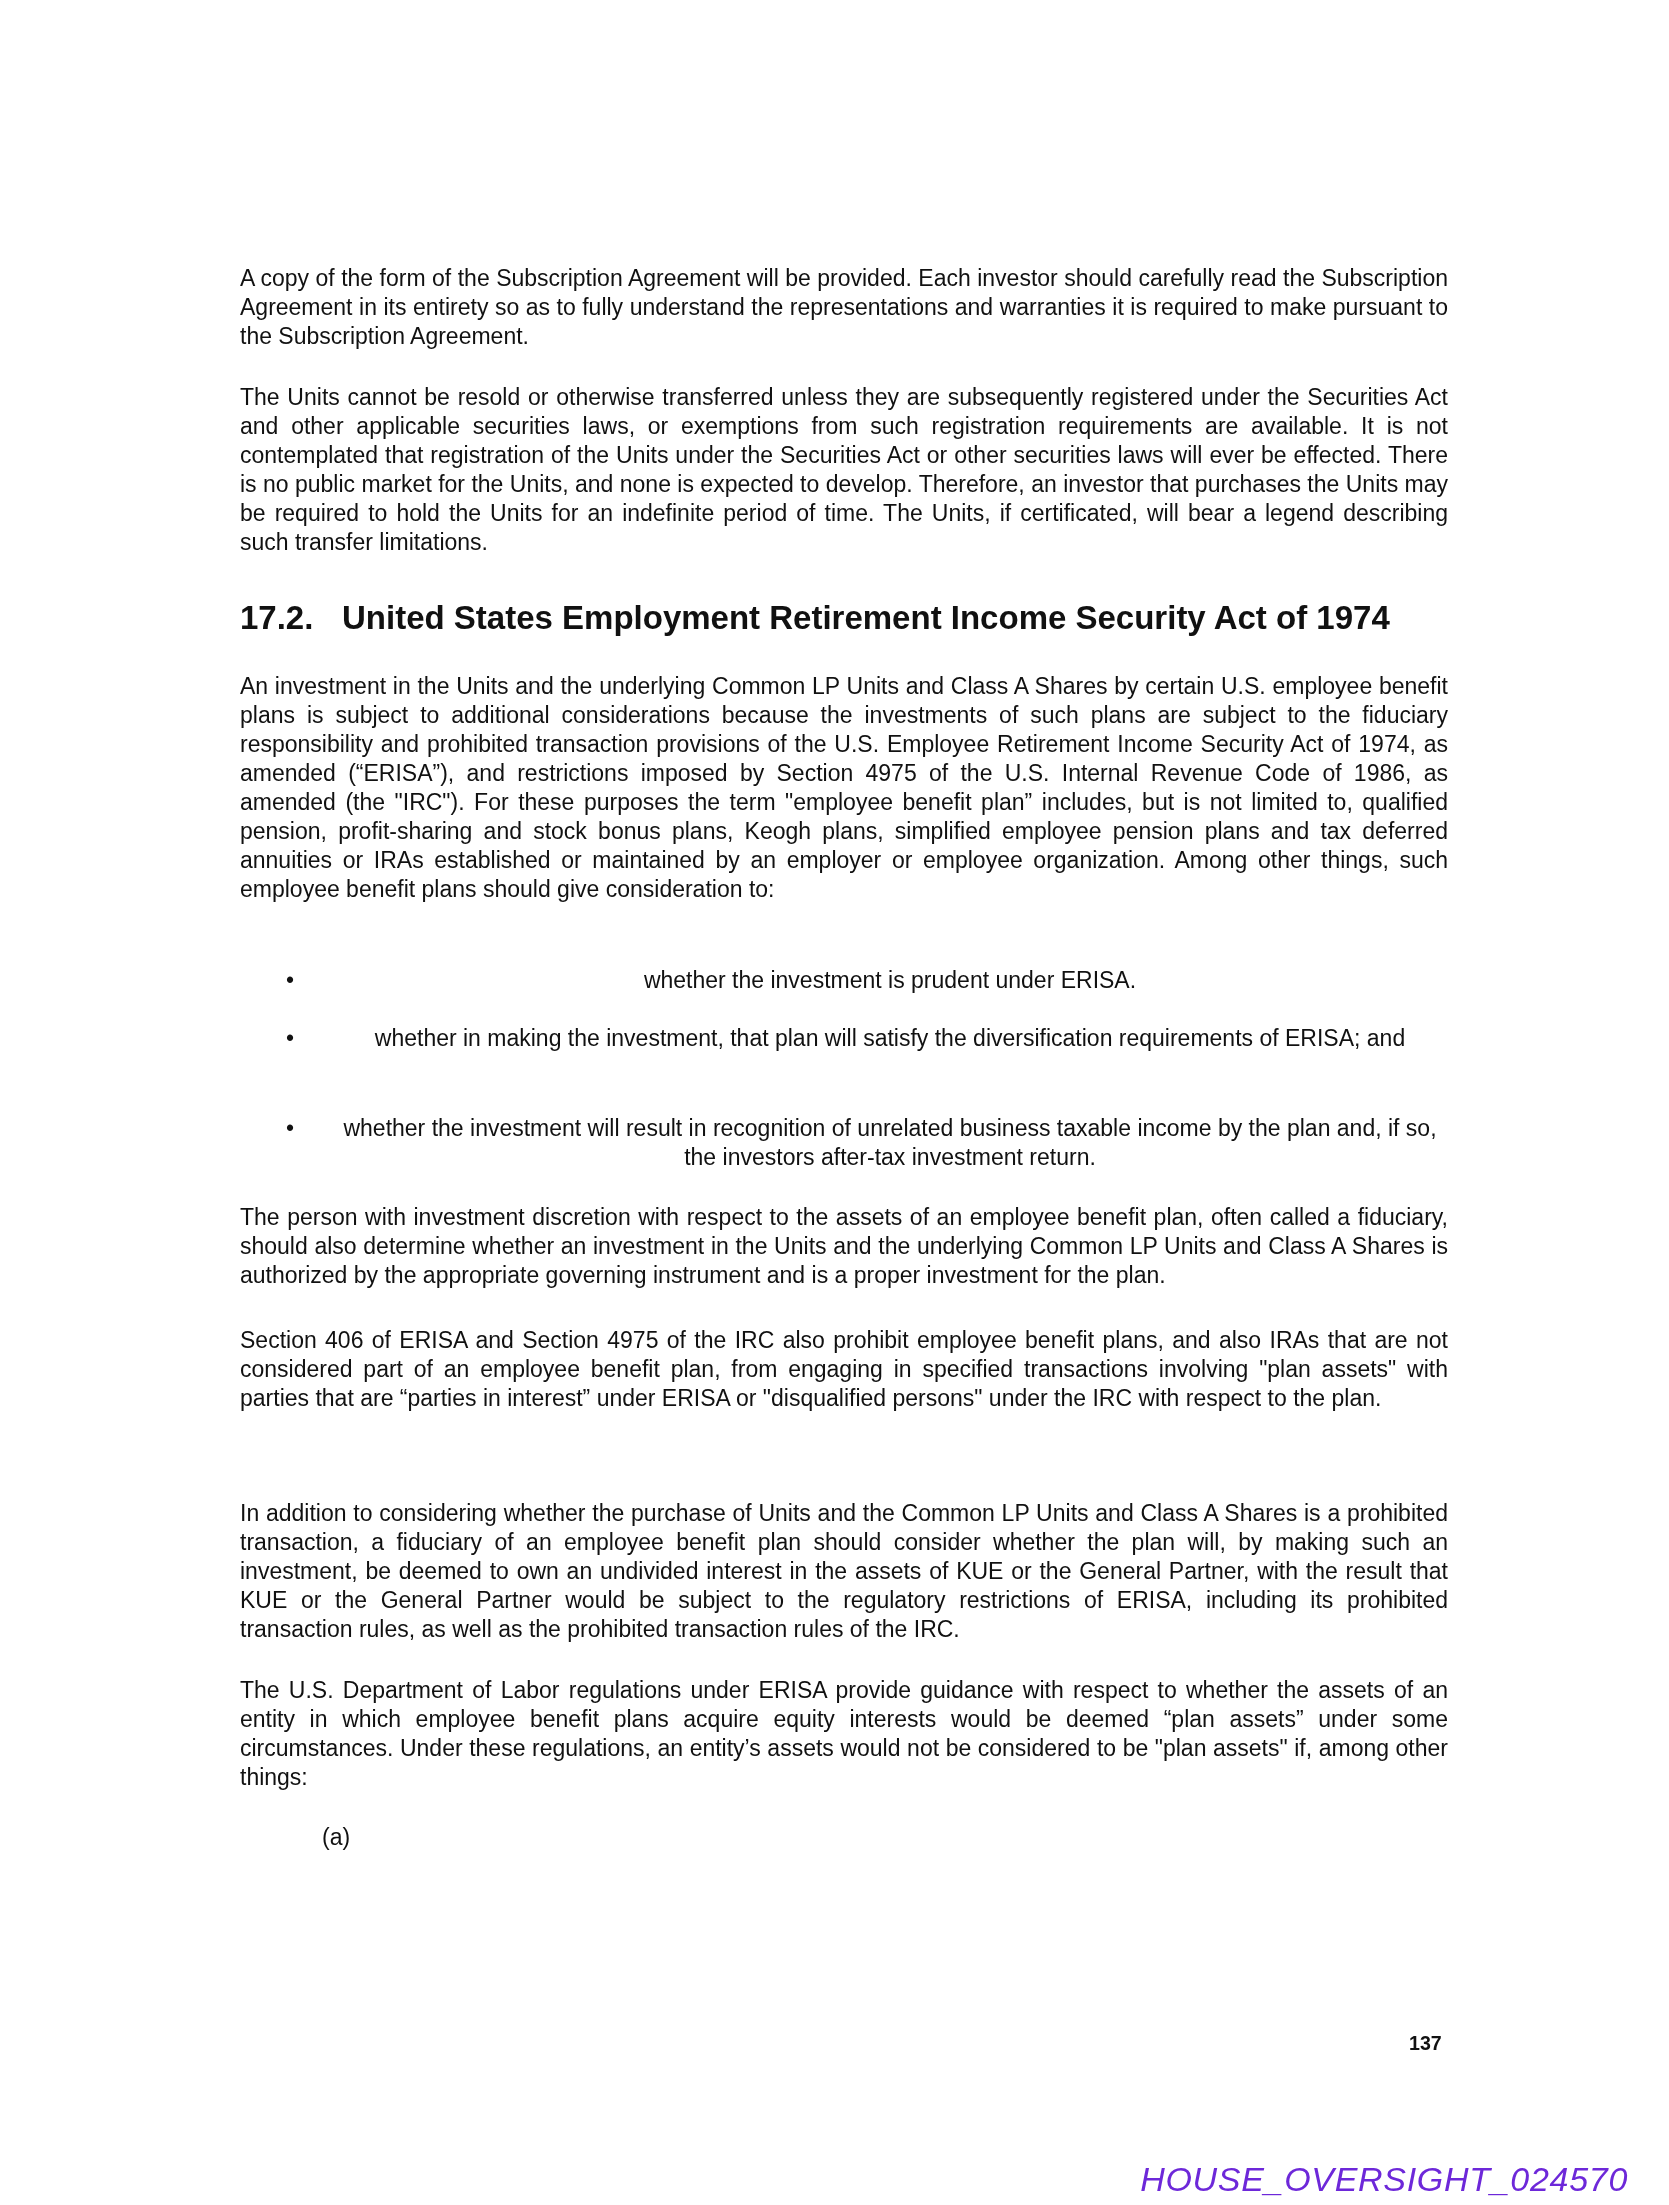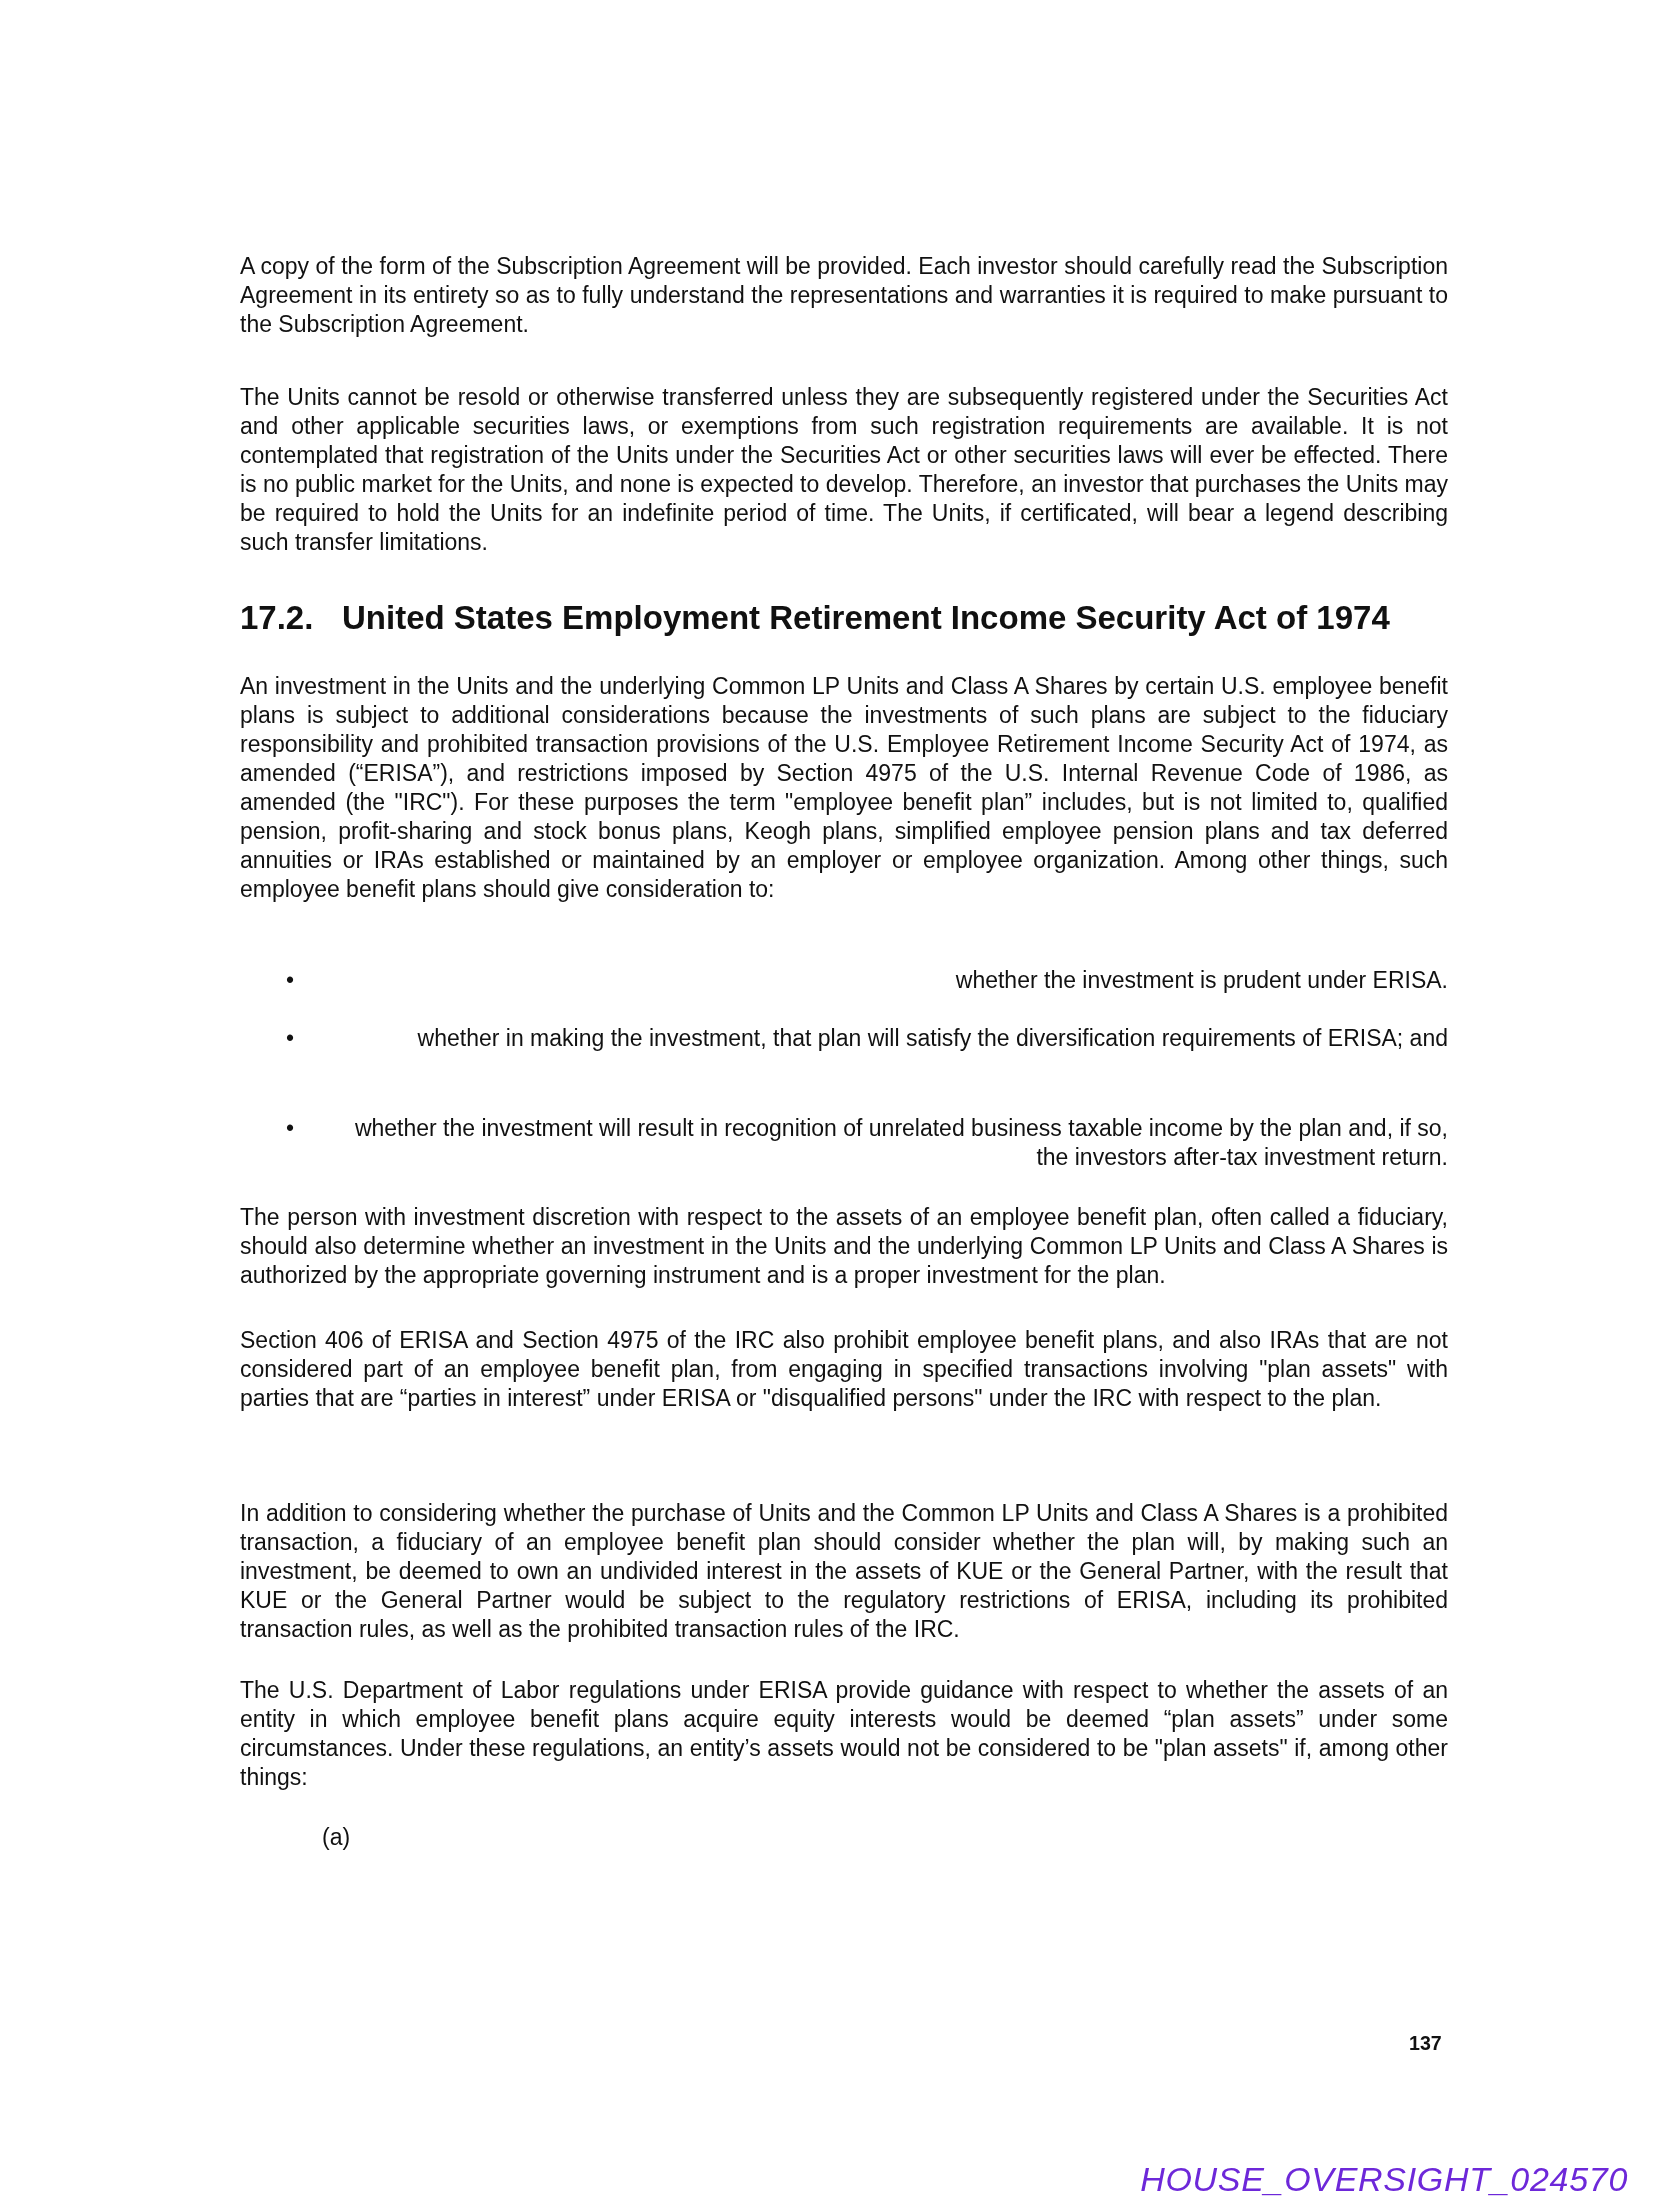--- a/index.html
+++ b/index.html
@@ -6,33 +6,33 @@
   body { width: 1669px; height: 2205px; position: relative; overflow: hidden;
          font-family: "Liberation Sans", sans-serif; color: #111111; }
   .page { position: absolute; left: 240px; top: 0; width: 1208px; }
   .para { position: absolute; left: 0; width: 1208px; font-size: 23px; line-height: 29px;
           text-align: justify; margin: 0; }
   .heading { position: absolute; left: 0; width: 1208px; font-size: 33px; font-weight: bold;
              line-height: 30px; margin: 0; }
   .heading .num { display: inline-block; width: 102px; }
   .bullet { position: absolute; left: 0; width: 1208px; font-size: 23px; line-height: 29px; }
   .bullet .dot { position: absolute; left: 46px; top: 0; width: 13px; }
-  .bullet .text { margin-left: 92px; display: block; text-align: right; }
+  .bullet .text { margin-left: 92px; display: block; text-align: center; }
   .sub { position: absolute; left: 0; width: 1208px; font-size: 23px; line-height: 29px; }
   .sub .label { position: absolute; left: 82px; top: 0; }
   .sub .text { margin-left: 160px; display: block; text-align: justify; }
   .pagenum { position: absolute; left: 1409px; top: 2032px; font-size: 19.6px; font-weight: bold; }
   .bates { position: absolute; right: 41px; top: 2160px; font-size: 34px; letter-spacing: 0.7px; color: #6d28d9; font-style: italic; }
 </style>
 </head>
 <body>
 
 <div class="page">
 
-  <p class="para" style="top:252px;">A copy of the form of the Subscription Agreement will be provided.  Each investor should carefully read the Subscription Agreement in its entirety so as to fully understand the representations and warranties it is required to make pursuant to the Subscription Agreement.</p>
+  <p class="para" style="top:264px;">A copy of the form of the Subscription Agreement will be provided.  Each investor should carefully read the Subscription Agreement in its entirety so as to fully understand the representations and warranties it is required to make pursuant to the Subscription Agreement.</p>
 
   <p class="para" style="top:383px;">The Units cannot be resold or otherwise transferred unless they are subsequently registered under the Securities Act and other applicable securities laws, or exemptions from such registration requirements are available.  It is not contemplated that registration of the Units under the Securities Act or other securities laws will ever be effected.  There is no public market for the Units, and none is expected to develop. Therefore, an investor that purchases the Units may be required to hold the Units for an indefinite period of time.  The Units, if certificated, will bear a legend describing such transfer limitations.</p>
 
   <h2 class="heading" style="top:603px;">
     <span class="num">17.2.</span><span>United States Employment Retirement Income Security Act of 1974</span>
   </h2>
 
   <p class="para" style="top:672px;">An investment in the Units and the underlying Common LP Units and Class A Shares by certain U.S. employee benefit plans is subject to additional considerations because the investments of such plans are subject to the fiduciary responsibility and prohibited transaction provisions of the U.S. Employee Retirement Income Security Act of 1974, as amended (“ERISA”), and restrictions imposed by Section 4975 of the U.S. Internal Revenue Code of 1986, as amended (the "IRC").  For these purposes the term "employee benefit plan” includes, but is not limited to, qualified pension, profit-sharing and stock bonus plans, Keogh plans, simplified employee pension plans and tax deferred annuities or IRAs established or maintained by an employer or employee organization.  Among other things, such employee benefit plans should give consideration to:</p>
 
   <div class="bullet" style="top:966px;">

